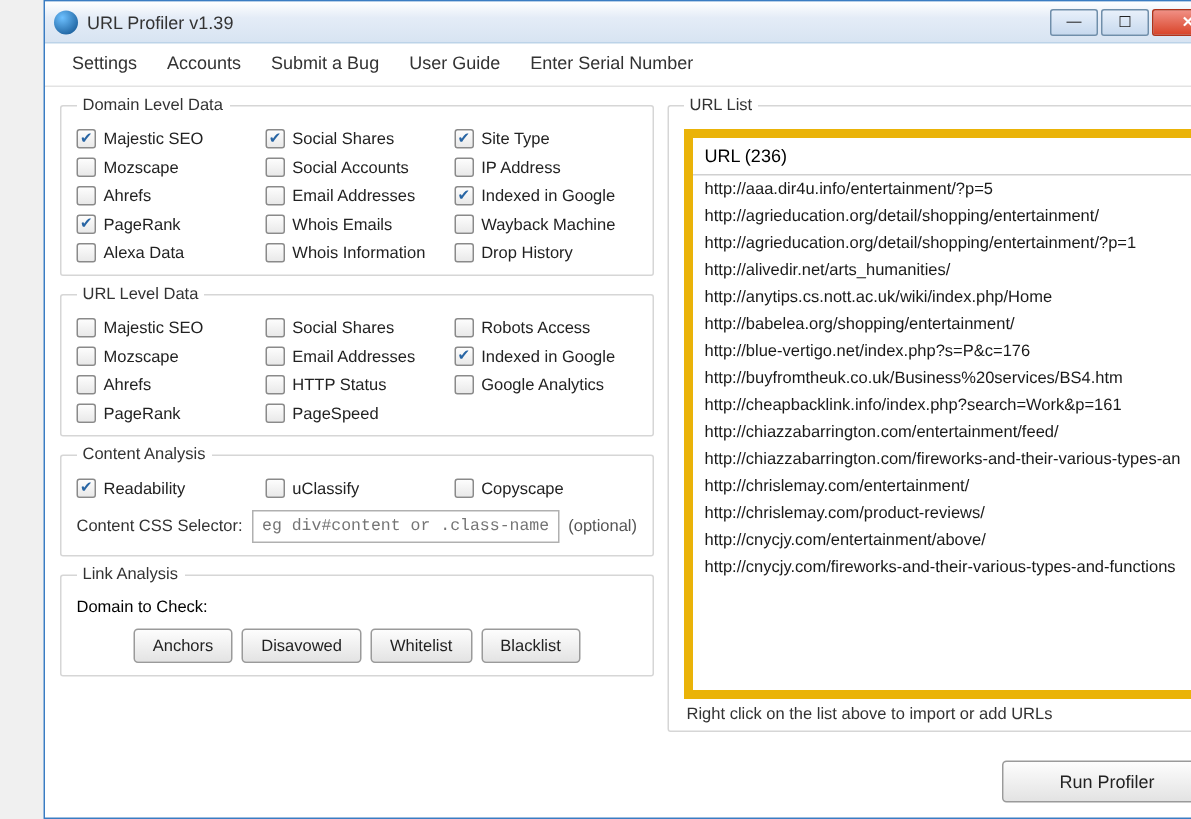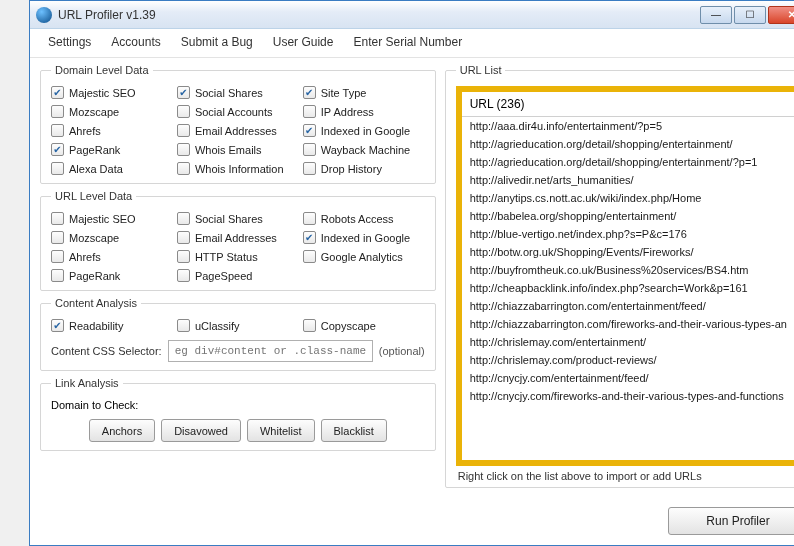--- a/index.html
+++ b/index.html
@@ -244,28 +244,27 @@
         <div class="url-list-box">
           <div class="url-header">URL (236)</div>
           <div class="url-scroll" id="url-scroll">
               <div class="url-item">http://aaa.dir4u.info/entertainment/?p=5</div>
               <div class="url-item">http://agrieducation.org/detail/shopping/entertainment/</div>
               <div class="url-item">http://agrieducation.org/detail/shopping/entertainment/?p=1</div>
               <div class="url-item">http://alivedir.net/arts_humanities/</div>
               <div class="url-item">http://anytips.cs.nott.ac.uk/wiki/index.php/Home</div>
               <div class="url-item">http://babelea.org/shopping/entertainment/</div>
               <div class="url-item">http://blue-vertigo.net/index.php?s=P&amp;c=176</div>
-              <div class="url-item">http://botw.org.uk/Shopping/Events/Fireworks/</div>
               <div class="url-item">http://buyfromtheuk.co.uk/Business%20services/BS4.htm</div>
               <div class="url-item">http://cheapbacklink.info/index.php?search=Work&amp;p=161</div>
               <div class="url-item">http://chiazzabarrington.com/entertainment/feed/</div>
               <div class="url-item">http://chiazzabarrington.com/fireworks-and-their-various-types-an</div>
               <div class="url-item">http://chrislemay.com/entertainment/</div>
               <div class="url-item">http://chrislemay.com/product-reviews/</div>
-              <div class="url-item">http://cnycjy.com/entertainment/feed/</div>
+              <div class="url-item">http://cnycjy.com/entertainment/above/</div>
               <div class="url-item">http://cnycjy.com/fireworks-and-their-various-types-and-functions</div>
             </div>
         </div>
         <div class="hint">Right click on the list above to import or add URLs</div>
       </fieldset>
     </div>
   </div>
 
   <div class="run-row">
     <div class="btn run-btn">Run Profiler</div>

